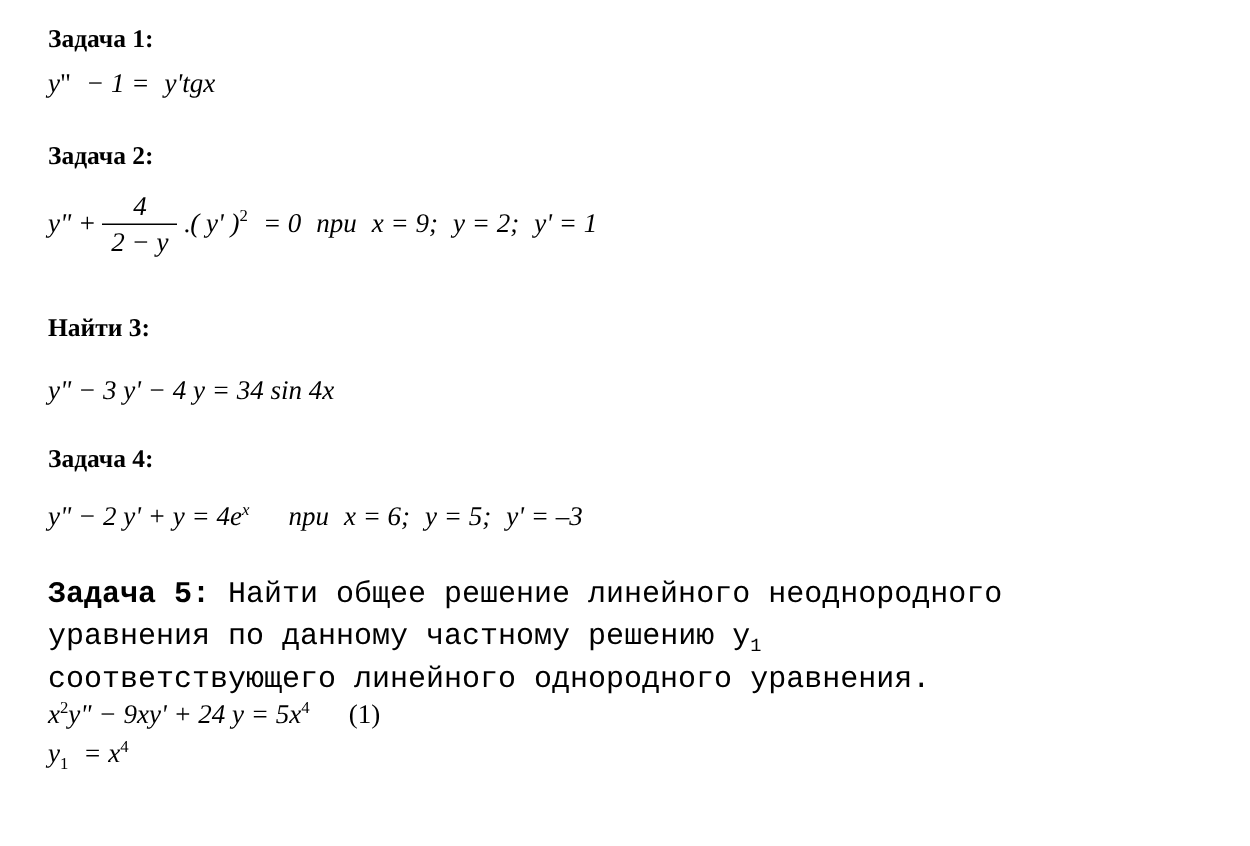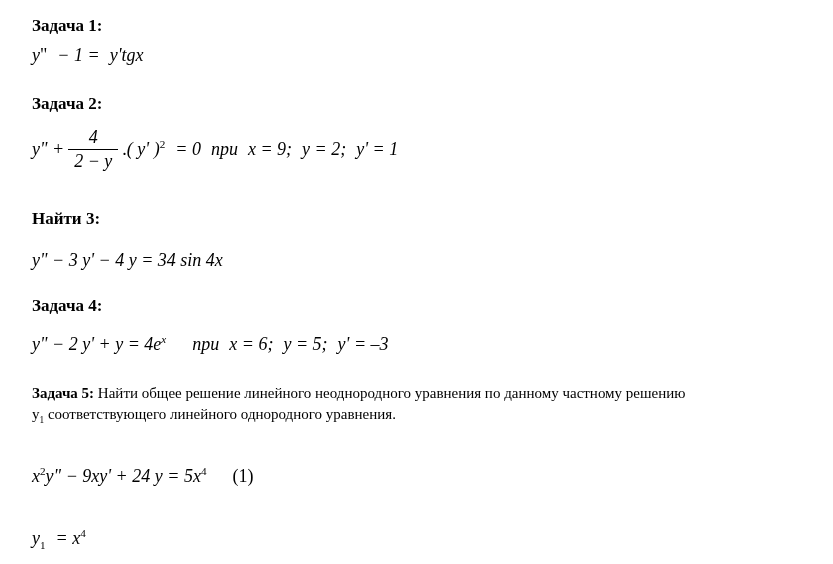--- a/index.html
+++ b/index.html
@@ -63,22 +63,22 @@
   }
   .frac .den {
     display: block;
     border-top: 1.2px solid #000;
     padding: 1px 6px 0 6px;
   }
   .abs-item {
     position: absolute;
   }
   .para {
-    font-family: Liberation Serif, serif;
-    font-size: 15px;
+    font-family: Liberation Mono, monospace;
+    font-size: 20px;
     line-height: 1.42;
     width: 660px;
   }
   .para b {
     font-weight: bold;
   }
   .gap {
     display: inline-block;
     width: 10px;
   }
@@ -117,17 +117,17 @@
   <div class="abs-item para" style="left:32px; top:383px;">
     <b>Задача 5:</b><span> Найти общее решение линейного неоднородного уравнения по</span>
     <span>данному частному решению y</span><sub>1</sub><span> соответствующего линейного однородного</span>
     <span>уравнения.</span>
   </div>
 
   <div class="abs-item formula" style="left:32px; top:466px;">
     <span>x</span><sup class="roman">2</sup><span>y" − 9xy' + 24 y = 5x</span><sup class="roman">4</sup><span class="gap-wide"></span><span class="roman">(1)</span>
   </div>
 
-  <div class="abs-item formula" style="left:32px; top:528px;text-align:right;">
+  <div class="abs-item formula" style="left:32px; top:492px;text-align:right;">
     <span>y</span><sub class="roman">1</sub><span class="gap"></span><span>= x</span><sup class="roman">4</sup>
   </div>
 
 </div>
 
 </body></html>

